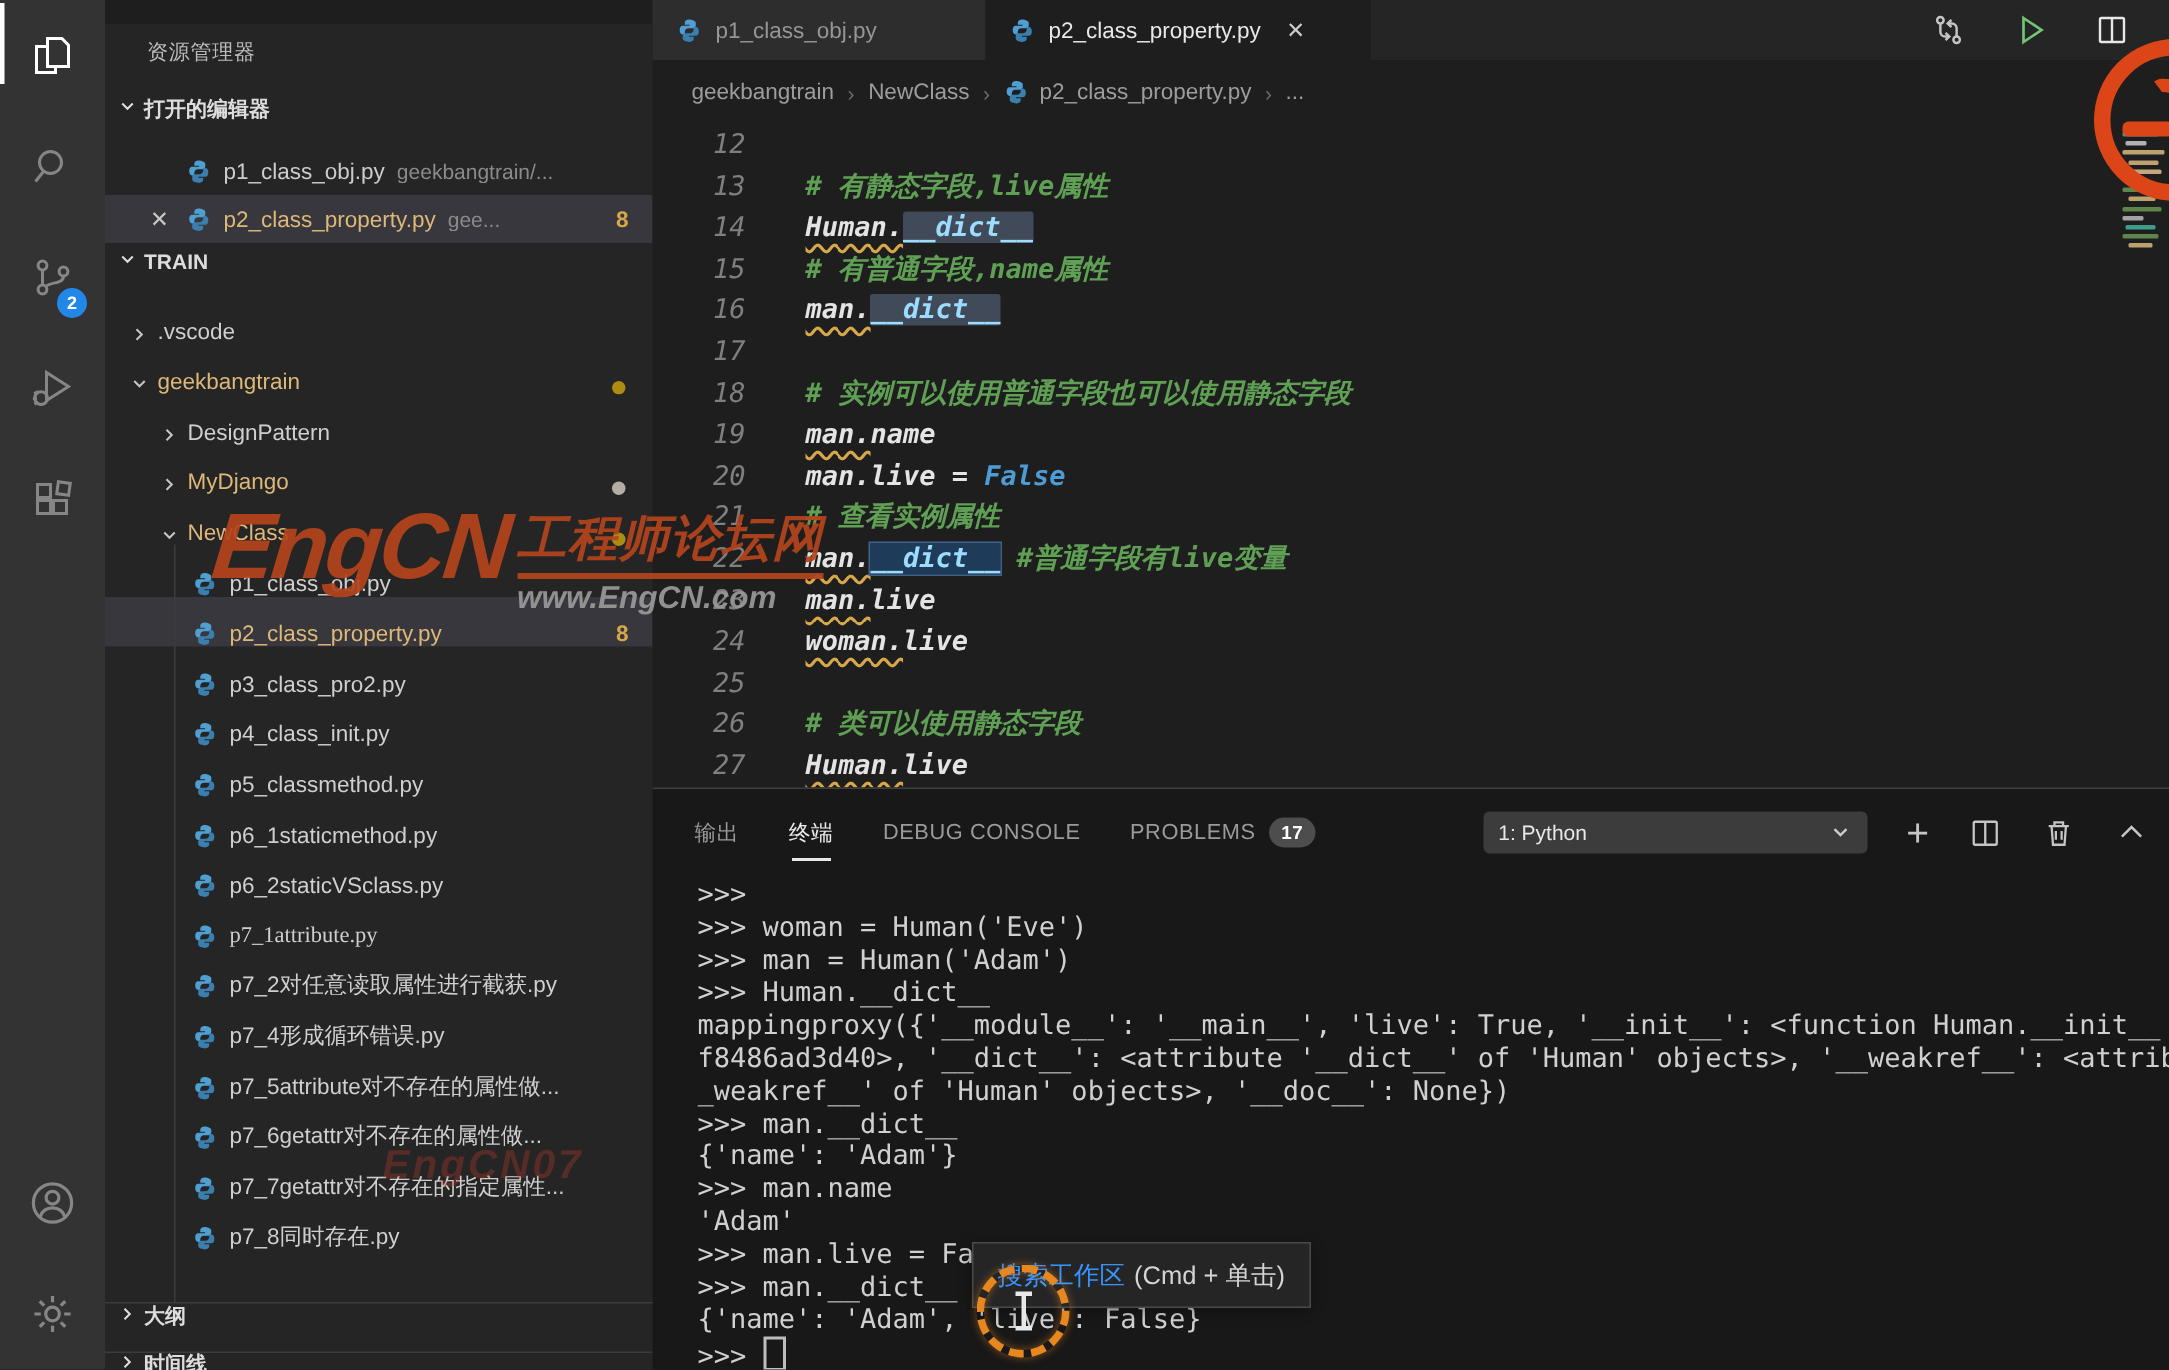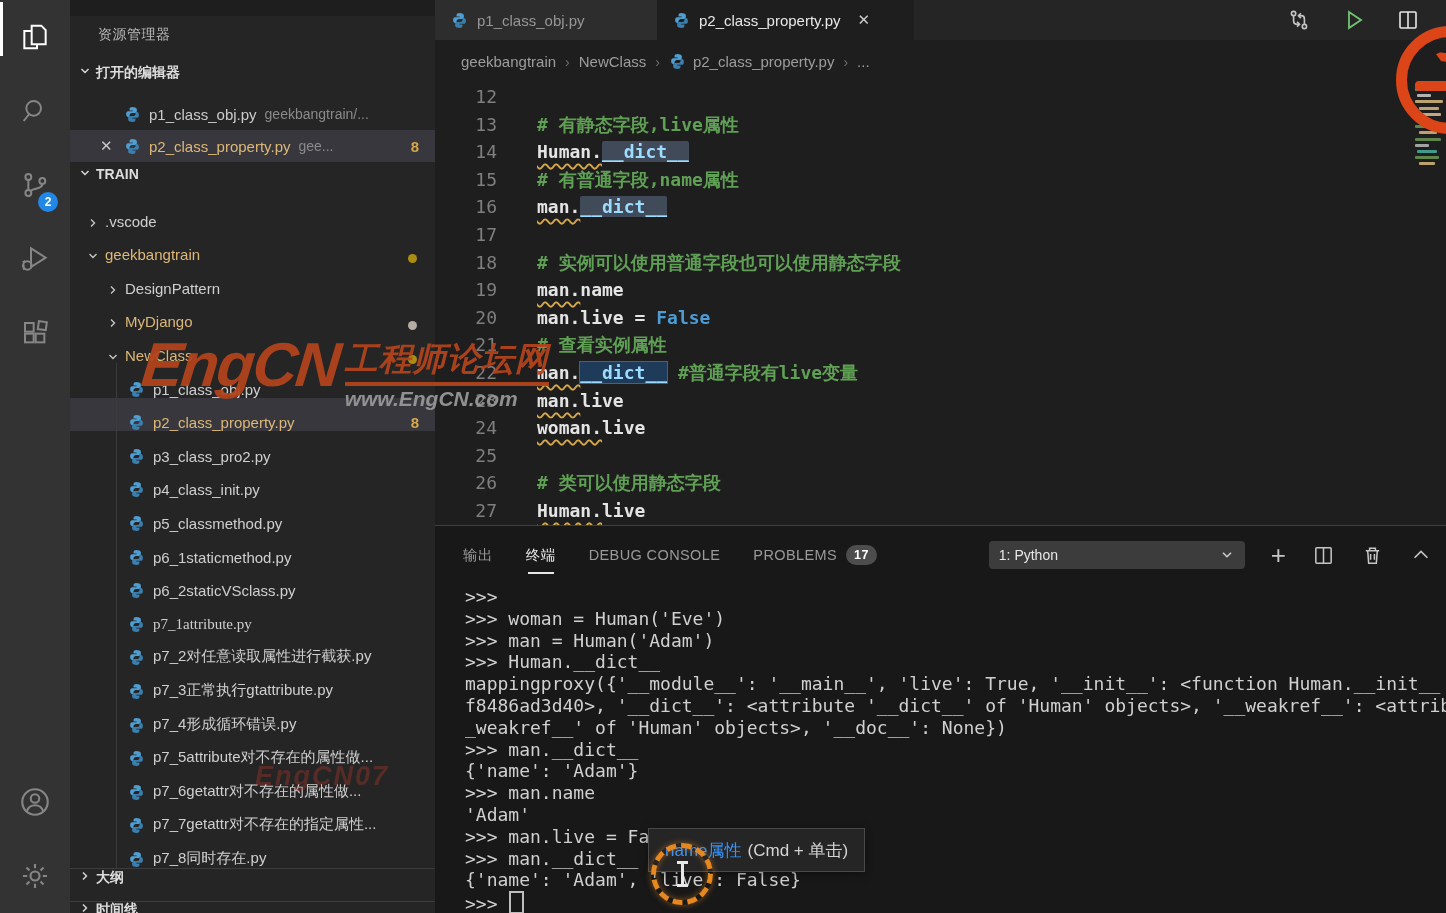--- a/index.html
+++ b/index.html
@@ -51,21 +51,21 @@
   .tab.inactive{background:#2d2d2d;color:#969696;width:190px;}
   .tab.active{background:#1e1e1e;color:#e8e8e8;width:225px;}
   .tab .close-x{margin-left:8px;color:#cccccc;font-size:15px;}
   #tab-actions{margin-left:auto;display:flex;align-items:center;gap:30px;padding-right:26px;color:#c5c5c5;}
   #breadcrumb{position:absolute;left:0;top:40px;right:0;height:43px;display:flex;align-items:center;gap:9px;
     padding-left:26px;font-size:15px;color:#9d9d9d;background:#1e1e1e;}
   .bc-sep{color:#6d6d6d;font-size:14px;}
 
   
   #code{position:absolute;left:0;top:83px;right:0;height:442px;overflow:hidden;
-    font-family:"DejaVu Sans Mono","Liberation Mono",monospace;font-size:18px;font-weight:600;}
+    font-family:"DejaVu Sans Mono","Liberation Mono",monospace;font-size:18px;font-weight:600;font-style:italic;}
   .cl{display:flex;height:27.6px;line-height:27.6px;white-space:pre;}
   .ln{width:62px;text-align:right;color:#7f7f7f;font-weight:400;flex:none;}
   .ct{padding-left:40px;}
   .plain{color:#e4e4e4;}
   .cmt{color:#5fa055;}
   .attr{color:#9cdcfe;}
   .kw{color:#4d9cd6;}
   .sq{text-decoration-line:underline;text-decoration-style:wavy;text-decoration-color:#d7a849;
       text-decoration-thickness:2px;text-underline-offset:5px;}
   .hl{background:#414a59;border-radius:2px;}
@@ -304,27 +304,20 @@
           <path d="M8.1 15c1.7 0 2.7-.8 2.7-2.1v-1.2h-3v-.6h4.3c1.3 0 1.9-1.1 1.9-2.7S13.4 5.7 12.1 5.7h-1.3v1.5c0 1.3-1 2.3-2.3 2.3H5.7c-1 0-1.8.8-1.8 1.8v1.6C3.9 14.2 6.4 15 8.1 15z" fill="#3a7fae"></path>
         </svg>
         <span class="">p7_1attribute.py</span>
       </div>
       <div class="tree-row" style="padding-left: 58px;">
         <svg class="pyicon" width="17" height="17" viewBox="0 0 16 16">
           <path d="M7.9 1C6.2 1 5.2 1.8 5.2 3.1v1.2h3v.6H3.9C2.6 4.9 2 6 2 7.6s.6 2.7 1.9 2.7h1.3V8.8c0-1.3 1-2.3 2.3-2.3h2.8c1 0 1.8-.8 1.8-1.8V3.1C12.1 1.8 9.6 1 7.9 1z" fill="#4f9fd3"></path>
           <path d="M8.1 15c1.7 0 2.7-.8 2.7-2.1v-1.2h-3v-.6h4.3c1.3 0 1.9-1.1 1.9-2.7S13.4 5.7 12.1 5.7h-1.3v1.5c0 1.3-1 2.3-2.3 2.3H5.7c-1 0-1.8.8-1.8 1.8v1.6C3.9 14.2 6.4 15 8.1 15z" fill="#3a7fae"></path>
         </svg>
         <span class="">p7_2对任意读取属性进行截获.py</span>
-      </div>
-      <div class="tree-row" style="padding-left: 58px;">
-        <svg class="pyicon" width="17" height="17" viewBox="0 0 16 16">
-          <path d="M7.9 1C6.2 1 5.2 1.8 5.2 3.1v1.2h3v.6H3.9C2.6 4.9 2 6 2 7.6s.6 2.7 1.9 2.7h1.3V8.8c0-1.3 1-2.3 2.3-2.3h2.8c1 0 1.8-.8 1.8-1.8V3.1C12.1 1.8 9.6 1 7.9 1z" fill="#4f9fd3"></path>
-          <path d="M8.1 15c1.7 0 2.7-.8 2.7-2.1v-1.2h-3v-.6h4.3c1.3 0 1.9-1.1 1.9-2.7S13.4 5.7 12.1 5.7h-1.3v1.5c0 1.3-1 2.3-2.3 2.3H5.7c-1 0-1.8.8-1.8 1.8v1.6C3.9 14.2 6.4 15 8.1 15z" fill="#3a7fae"></path>
-        </svg>
-        <span class="">p7_3正常执行gtattribute.py</span>
       </div>
       <div class="tree-row" style="padding-left: 58px;">
         <svg class="pyicon" width="17" height="17" viewBox="0 0 16 16">
           <path d="M7.9 1C6.2 1 5.2 1.8 5.2 3.1v1.2h3v.6H3.9C2.6 4.9 2 6 2 7.6s.6 2.7 1.9 2.7h1.3V8.8c0-1.3 1-2.3 2.3-2.3h2.8c1 0 1.8-.8 1.8-1.8V3.1C12.1 1.8 9.6 1 7.9 1z" fill="#4f9fd3"></path>
           <path d="M8.1 15c1.7 0 2.7-.8 2.7-2.1v-1.2h-3v-.6h4.3c1.3 0 1.9-1.1 1.9-2.7S13.4 5.7 12.1 5.7h-1.3v1.5c0 1.3-1 2.3-2.3 2.3H5.7c-1 0-1.8.8-1.8 1.8v1.6C3.9 14.2 6.4 15 8.1 15z" fill="#3a7fae"></path>
         </svg>
         <span class="">p7_4形成循环错误.py</span>
       </div>
       <div class="tree-row" style="padding-left: 58px;">
         <svg class="pyicon" width="17" height="17" viewBox="0 0 16 16">
@@ -535,19 +528,19 @@
 
 <div id="wm">
   <div id="wm-brand">EngCN</div>
   <div id="wm-right">
     <div id="wm-title">工程师论坛网</div>
     <div id="wm-url">www.EngCN.com</div>
   </div>
 </div>
 
 <div id="tooltip">
-  <span class="link">name属性</span>
+  <span class="link">搜索工作区</span>
   <span>(Cmd + 单击)</span>
 </div>
 
 <div id="cursor-ring">
   <div id="ibeam"></div>
 </div>
 
 </body></html>

